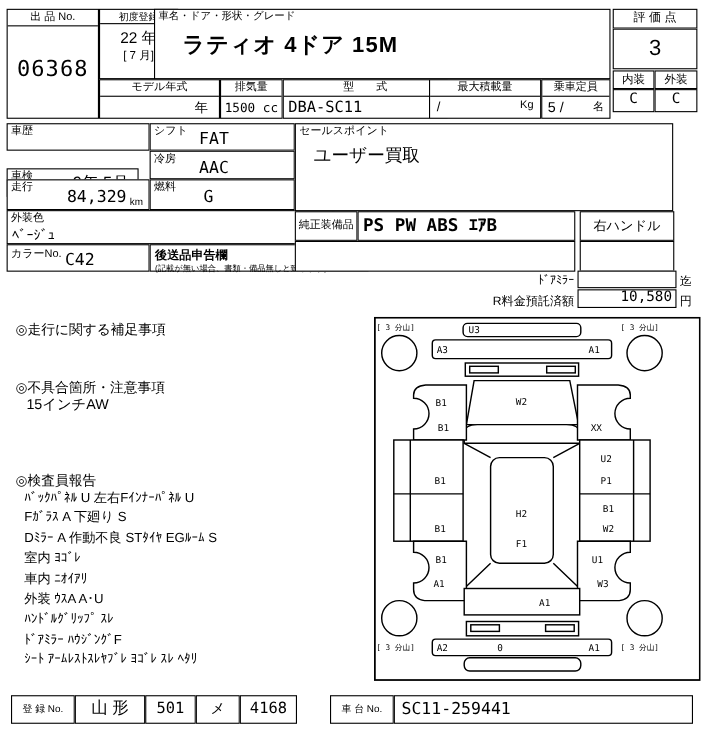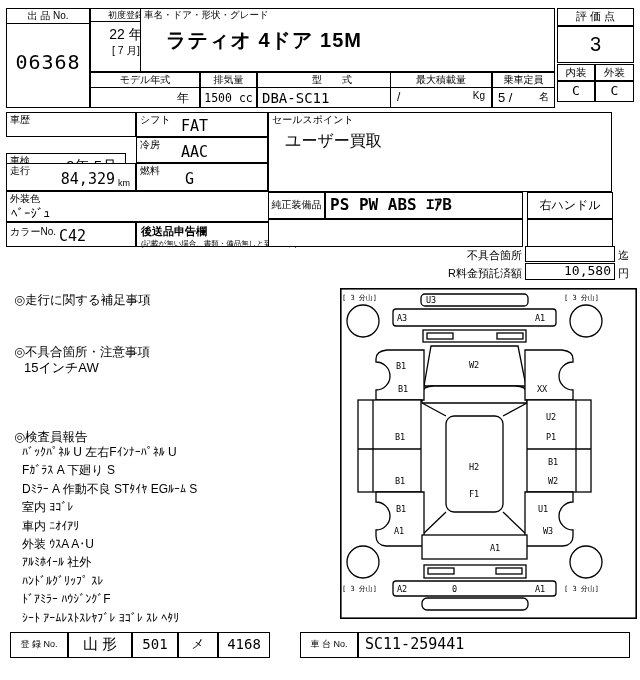--- a/index.html
+++ b/index.html
@@ -124,40 +124,39 @@
     <div style="font-size:16px;padding:4px 0 0 16px">ユーザー買取</div>
   </div>
   <div class="bx ct" style="left:268px;top:192px;width:57px;height:27px;font-size:10px;line-height:24px">純正装備品</div>
   <div class="bx" style="left:325px;top:192px;width:198px;height:27px">
     <div class="mono" style="font-size:16px;padding:2px 0 0 4px;font-weight:bold">PS PW ABS ｴｱB</div>
   </div>
   <div class="bx ct" style="left:527px;top:192px;width:86px;height:27px;font-size:12px;line-height:24px">右ハンドル</div>
   <div class="bx" style="left:268px;top:219px;width:255px;height:28px"></div>
   <div class="bx" style="left:527px;top:219px;width:86px;height:28px"></div>
 
-  <div class="ab rt" style="left:330px;top:248px;width:192px;font-size:11px">不具合箇所</div>
+  <div class="ab rt" style="left:330px;top:248px;width:192px;font-size:11px">ﾄﾞｱﾐﾗｰ</div>
   <div class="bx" style="left:525px;top:246px;width:90px;height:16px"></div>
   <div class="ab" style="left:618px;top:248px;font-size:11px">迄</div>
 
   <div class="ab rt" style="left:330px;top:266px;width:192px;font-size:11px">R料金預託済額</div>
   <div class="bx rt mono" style="left:525px;top:263px;width:90px;height:17px;font-size:13px;line-height:13px;padding-right:3px">10,580</div>
   <div class="ab" style="left:618px;top:266px;font-size:11px">円</div>
 
   <div class="ab ttl" style="left:14px;top:292px">◎走行に関する補足事項</div>
   <div class="ab ttl" style="left:14px;top:344px">◎不具合箇所・注意事項</div>
   <div class="ab" style="left:24px;top:359px;font-size:13px">15インチAW</div>
   <div class="ab ttl" style="left:14px;top:429px">◎検査員報告</div>
   <div class="ab" style="left:22px;top:443px">
     <div class="insp">ﾊﾞｯｸﾊﾟﾈﾙ U  左右Fｲﾝﾅｰﾊﾟﾈﾙ U</div>
     <div class="insp">Fｶﾞﾗｽ A  下廻り S</div>
     <div class="insp">Dﾐﾗｰ A 作動不良  STﾀｲﾔ  EGﾙｰﾑ S</div>
     <div class="insp">室内 ﾖｺﾞﾚ</div>
     <div class="insp">車内 ﾆｵｲｱﾘ</div>
     <div class="insp">外装 ｳｽA A･U</div>
-    <div class="insp">ｱﾙﾐﾎｲｰﾙ 社外</div>
     <div class="insp">ﾊﾝﾄﾞﾙｸﾞﾘｯﾌﾟ ｽﾚ</div>
     <div class="insp">ﾄﾞｱﾐﾗｰ ﾊｳｼﾞﾝｸﾞF</div>
     <div class="insp">ｼｰﾄ ｱｰﾑﾚｽﾄｽﾚﾔﾌﾞﾚ ﾖｺﾞﾚ ｽﾚ ﾍﾀﾘ</div>
   </div>
 
   <svg class="ab" style="left:340px;top:288px" width="297" height="331" viewBox="0 0 297 331">
     <rect x="0.8" y="0.8" width="295.4" height="329.4" fill="#fff" stroke="#000" stroke-width="1.6"></rect>
 
     <text class="tread" x="2" y="12">[ 3 分山]</text>
     <text class="tread" x="224" y="12">[ 3 分山]</text>

